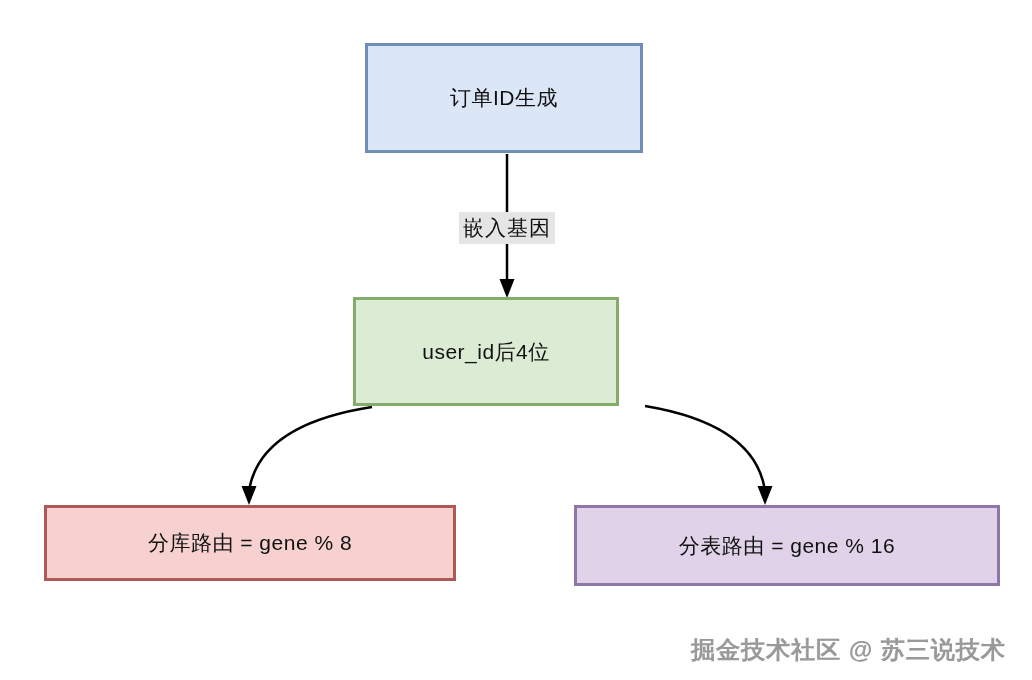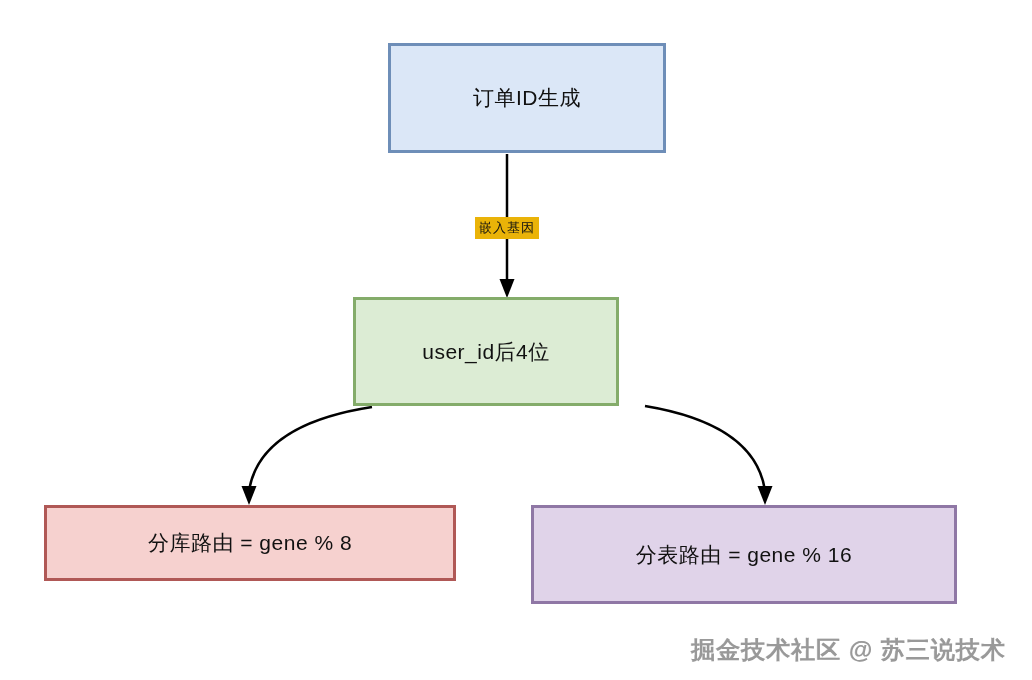--- a/index.html
+++ b/index.html
@@ -25,46 +25,46 @@
     position: absolute;
     display: flex;
     align-items: center;
     justify-content: center;
     font-size: 21px;
     letter-spacing: 0.5px;
     color: #111111;
     text-align: center;
   }
   .node-order-id {
-    left: 388px; top: 43px; width: 278px; height: 110px;
+    left: 365px; top: 43px; width: 278px; height: 110px;
     background: #dbe7f7;
     border: 3px solid #6e8eb8;
   }
   .node-user-id {
     left: 353px; top: 297px; width: 266px; height: 109px;
     background: #dcecd4;
     border: 3px solid #84ac6a;
   }
   .node-db-route {
     left: 44px; top: 505px; width: 412px; height: 76px;
     background: #f6d1cf;
     border: 3px solid #b05856;
   }
   .node-table-route {
-    left: 531px; top: 505px; width: 426px; height: 99px;
+    left: 574px; top: 505px; width: 426px; height: 81px;
     background: #e0d3e9;
     border: 3px solid #8f77a5;
   }
   .edge-label {
     position: absolute;
     left: 507px; top: 228px;
     transform: translate(-50%, -50%);
-    background: #eab308;
+    background: #e5e5e5;
     padding: 2px 4px;
-    font-size: 13px;
+    font-size: 21px;
     letter-spacing: 1px;
     color: #111111;
     white-space: nowrap;
   }
   .watermark {
     position: absolute;
     right: 26px;
     bottom: 14px;
     font-size: 24px;
     font-weight: bold;

